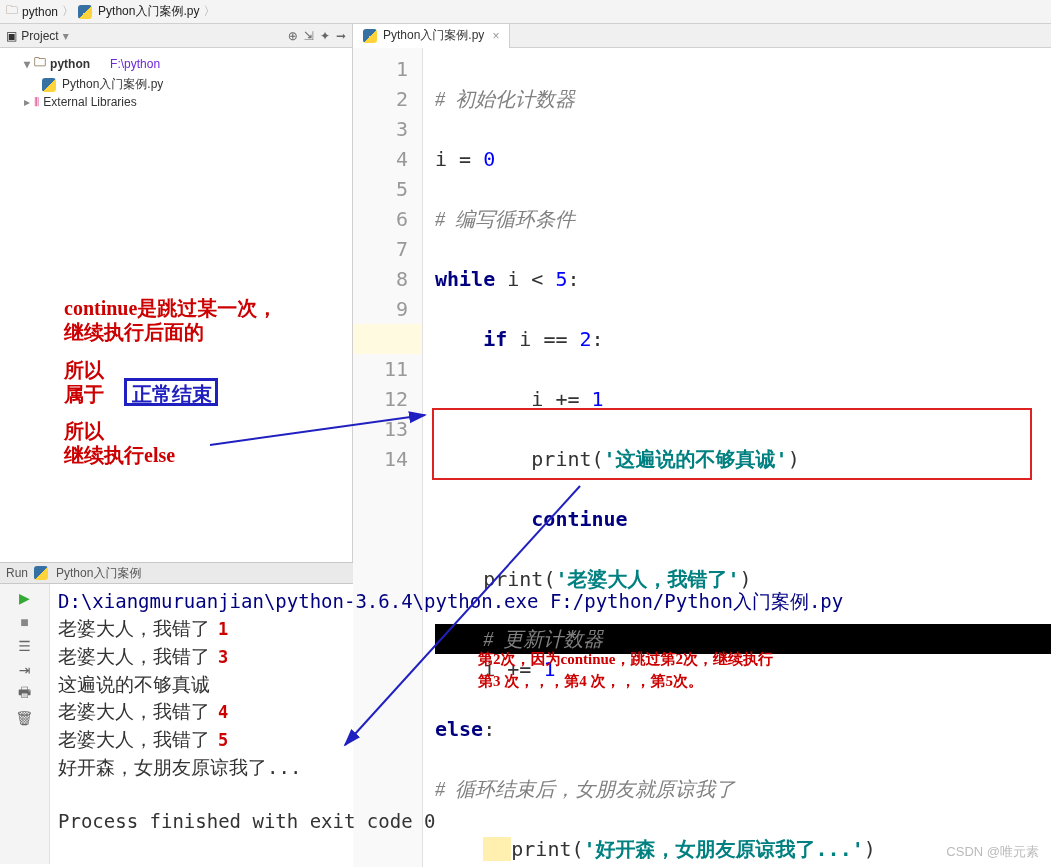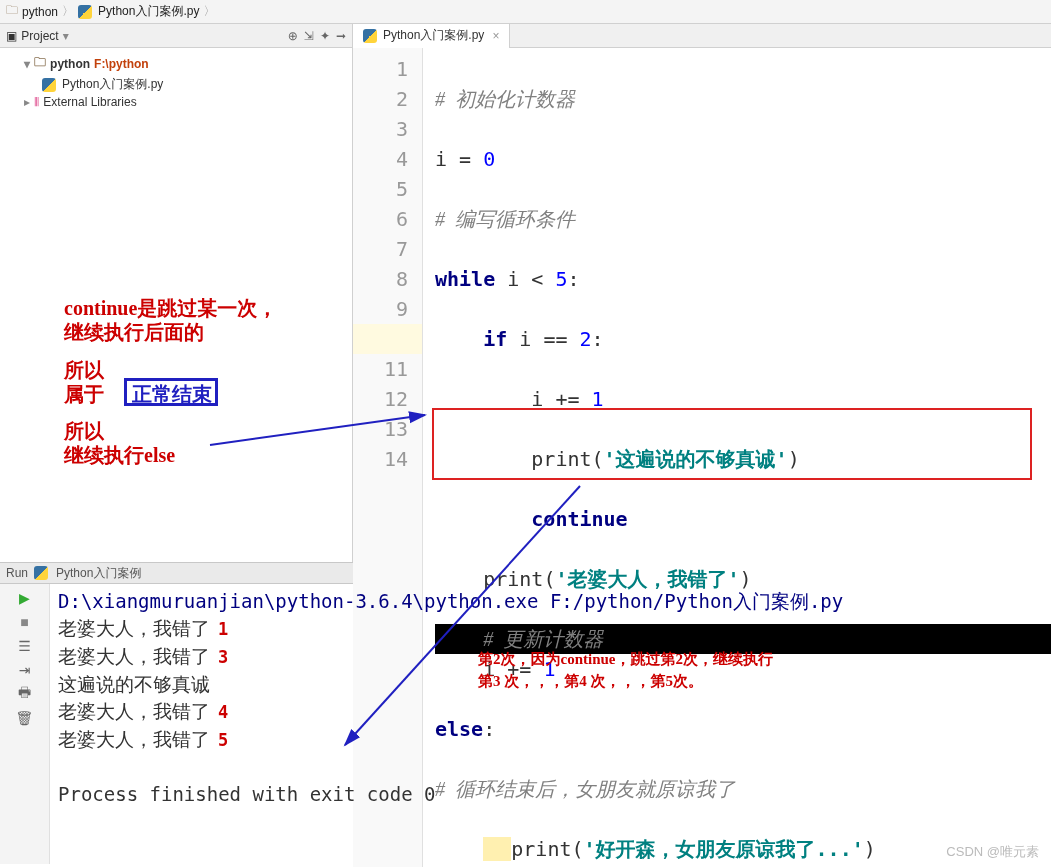--- a/index.html
+++ b/index.html
@@ -9,21 +9,21 @@
 .breadcrumb .item { color: #222; }
 .pyicon { display: inline-block; width: 14px; height: 14px; background: linear-gradient(135deg,#3571a3 50%,#ffd43b 50%); border-radius: 3px; vertical-align: middle; margin-right: 2px; }
 .main-row { display: flex; height: 538px; }
 .project-pane { width: 353px; border-right: 1px solid #d0d0d0; background: #fff; }
 .project-header { height: 24px; background: #f0f0f0; border-bottom: 1px solid #d0d0d0; display: flex; align-items: center; padding: 0 6px; justify-content: space-between; }
 .project-header-left { display: flex; align-items: center; gap: 4px; }
 .project-header-right { display: flex; gap: 6px; color: #666; }
 .tree { padding: 4px 8px; font-size: 12px; }
 .tree-item { padding: 1px 0 1px 16px; display: flex; align-items: center; gap: 4px; }
 .tree-root { font-weight: bold; }
-.tree-root .path { font-weight: bold; color: #c2410c; }
+.tree-root .path { font-weight: normal; color: #6d28d9; margin-left: 16px; }
 .tree-child { padding-left: 34px; }
 .folder-icon { color: #8b7355; }
 .editor-pane { flex: 1; display: flex; flex-direction: column; position: relative; }
 .tab-bar { height: 24px; background: #f0f0f0; border-bottom: 1px solid #d0d0d0; display: flex; align-items: center; }
 .tab { height: 24px; padding: 0 10px; background: #fff; border-right: 1px solid #d0d0d0; display: flex; align-items: center; gap: 4px; font-size: 12px; }
 .tab .close { color: #999; margin-left: 4px; }
 .code-area { flex: 1; display: flex; background: #fff; position: relative; }
 .gutter { width: 70px; background: #f9f9f9; border-right: 1px solid #e0e0e0; color: #999; font-family: "Consolas", monospace; font-size: 20px; text-align: right; padding: 6px 14px 0 0; line-height: 30px; }
 .code { flex: 1; font-family: "Consolas", monospace; font-size: 20px; padding: 6px 0 0 12px; line-height: 30px; white-space: pre; position: relative; }
 .kw { color: #000080; font-weight: bold; }
@@ -155,20 +155,21 @@
     <div class="ico">🖶</div>
     <div class="ico">🗑</div>
   </div>
   <div class="console">
     <div class="exe">D:\xiangmuruanjian\python-3.6.4\python.exe F:/python/Python入门案例.py</div>
     <div><span>老婆大人，我错了</span><span class="mark">1</span></div>
     <div><span>老婆大人，我错了</span><span class="mark">3</span></div>
     <div><span>这遍说的不够真诚</span></div>
     <div><span>老婆大人，我错了</span><span class="mark">4</span></div>
     <div><span>老婆大人，我错了</span><span class="mark">5</span></div>
+    <div><span>好开森，女朋友原谅我了...</span></div>
     <div>&nbsp;</div>
     <div><span>Process finished with exit code 0</span></div>
   </div>
 </div>
 
 <div class="annot red-text" style="left:64px;top:295px">continue是跳过某一次，</div>
 <div class="annot red-text" style="left:64px;top:319px">继续执行后面的</div>
 <div class="annot red-text" style="left:64px;top:357px">所以</div>
 <div class="annot red-text" style="left:64px;top:381px">属于</div>
 <div class="annot blue-text" style="left:132px;top:381px">正常结束</div>

